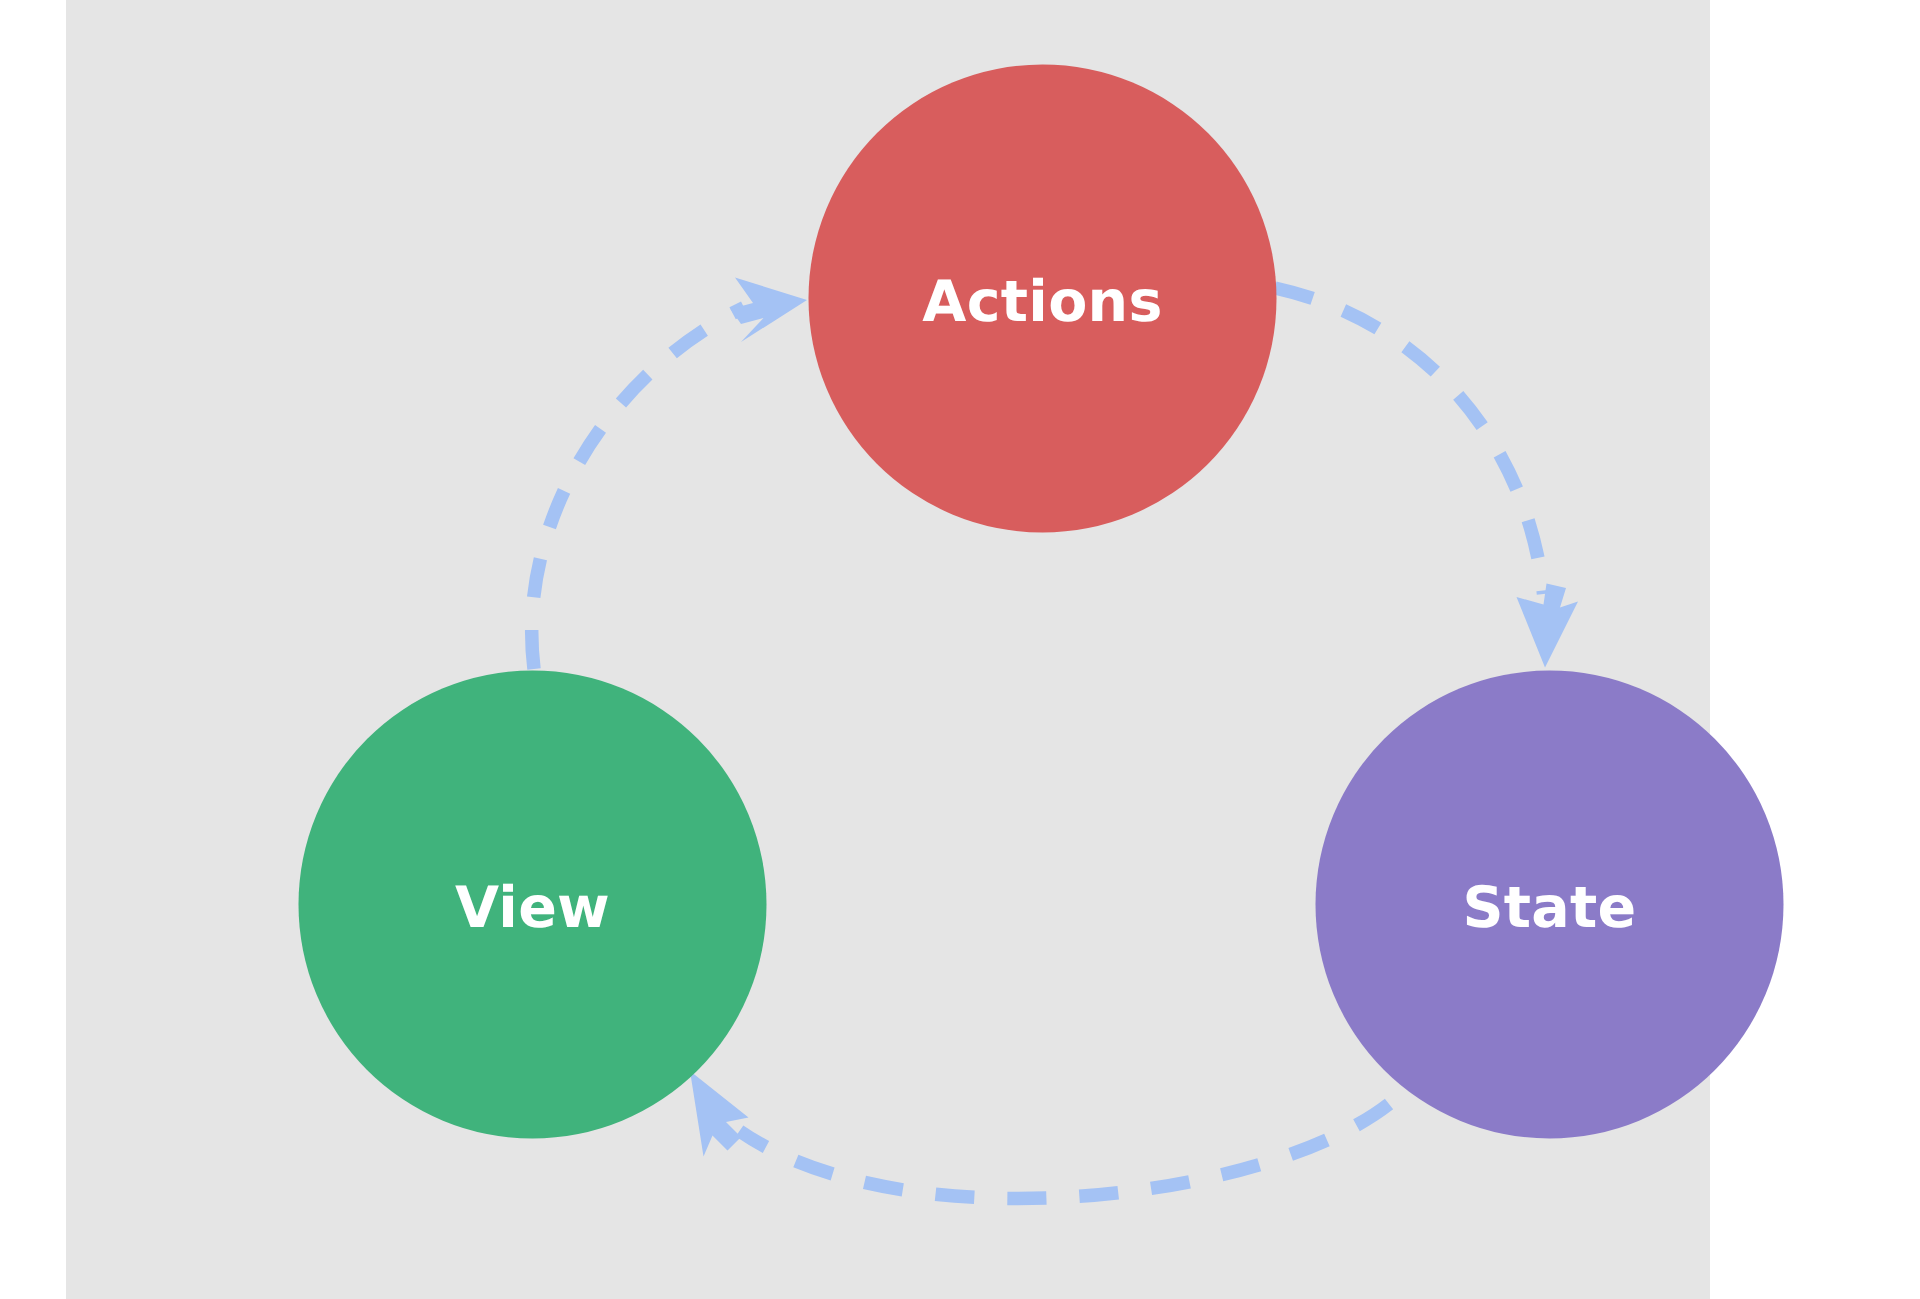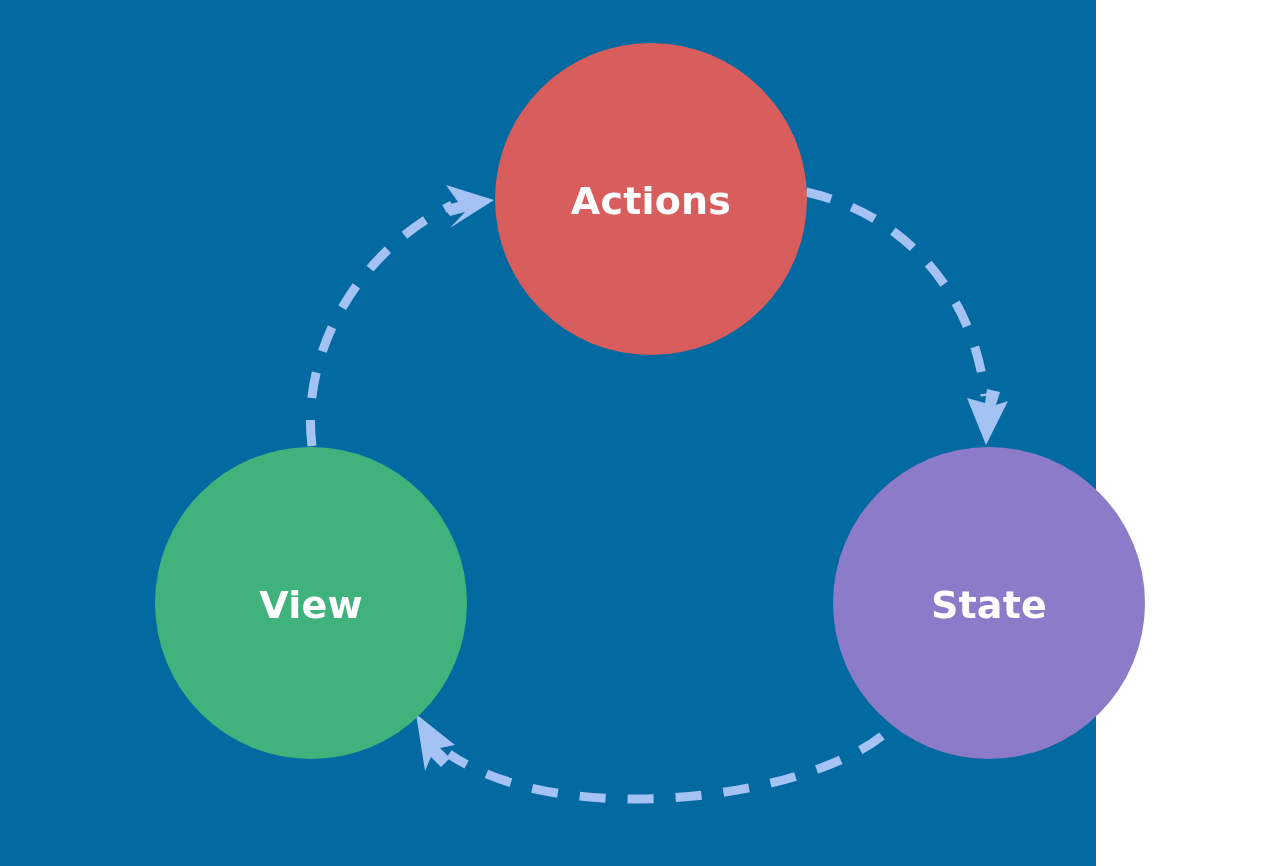--- a/index.html
+++ b/index.html
@@ -11,21 +11,22 @@
   body {
     width: 1280px;
     height: 866px;
     overflow: hidden;
     font-family: "DejaVu Sans", "Liberation Sans", sans-serif;
   }
   #diagram-root {
     position: relative;
     width: 1096px;
     height: 866px;
-    background: #0369a1;
+    background: #e5e5e5;
+    margin-left: 44px;
   }
   #flow-svg {
     position: absolute;
     top: 0;
     left: 0;
     width: 1280px;
     height: 866px;
     display: block;
   }
   .node-label {

